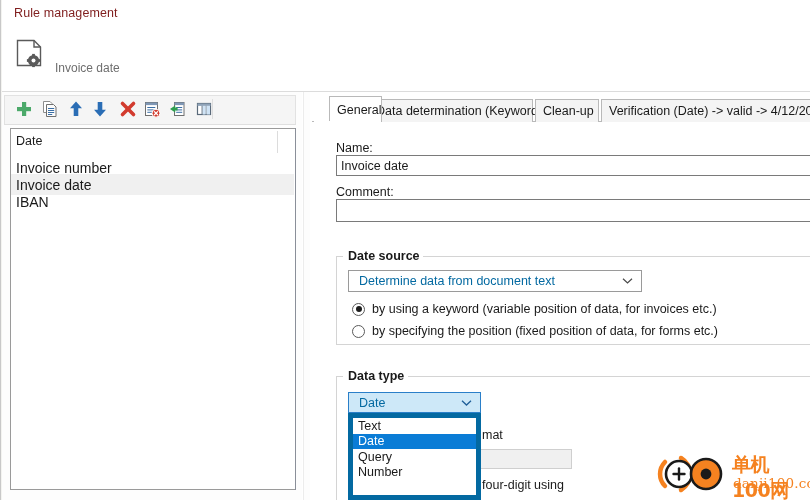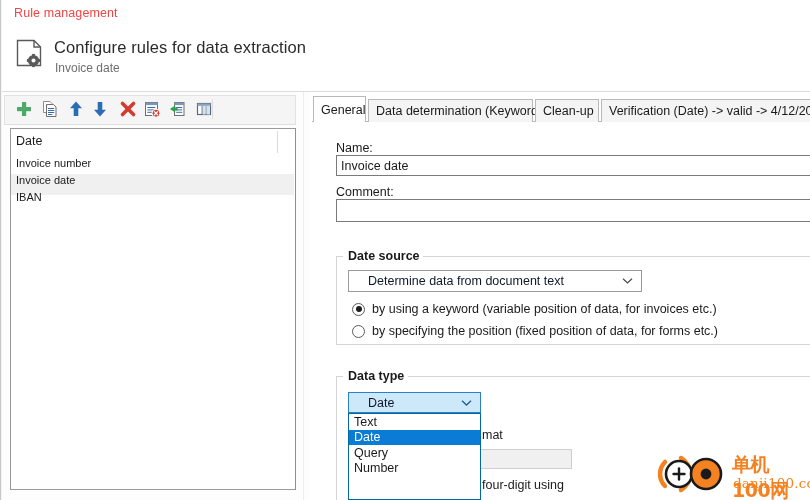--- a/index.html
+++ b/index.html
@@ -8,21 +8,21 @@
     background:#ffffff;
     font-family:"Liberation Sans","DejaVu Sans",sans-serif;
     font-size:12px;color:#1a1a1a;
     -webkit-font-smoothing:antialiased;
   }
   #root{position:relative;width:810px;height:500px;}
 
   
   .win-title{
     position:absolute;left:14px;top:6px;
-    font-size:12.5px;color:#ef4444;letter-spacing:.1px;
+    font-size:12.5px;color:#7f1d1d;letter-spacing:.1px;
   }
   .left-edge{position:absolute;left:0;top:0;width:1px;height:500px;background:#c8c8c8;}
   .left-edge2{position:absolute;left:1px;top:0;width:1px;height:500px;background:#f3f3f0;}
 
   
   .header{
     position:absolute;left:2px;top:28px;width:808px;height:62px;background:#ffffff;
   }
   .hdr-icon{position:absolute;left:14px;top:38px;width:34px;height:34px;}
   .hdr-title{
@@ -53,40 +53,40 @@
   }
   .grid-right-border{position:absolute;left:295px;top:128px;width:1px;height:362px;background:#8a8f99;}
   .grid-hdr{
     position:absolute;left:11px;top:129px;width:283px;height:26px;background:#ffffff;
   }
   .grid-hdr-label{position:absolute;left:16px;top:134px;font-size:12.5px;color:#1a1a1a;}
   .grid-hdr-div{position:absolute;left:277px;top:131px;width:1px;height:22px;background:#dcdcdc;}
 
   .row{
     position:absolute;left:11px;width:283px;height:21px;
-    display:flex;padding-left:5px;box-sizing:border-box;
-    font-size:11px;color:#1a1a1a;
+    display:flex;align-items:center;padding-left:5px;box-sizing:border-box;
+    font-size:14px;color:#1a1a1a;
   }
   .row.sel{background:#f0f0f0;}
 
   
   .splitter{position:absolute;left:303px;top:92px;width:7px;height:408px;background:#fdfdfd;}
   .splitter i{position:absolute;left:0;top:0;width:1px;height:408px;background:#ececec;}
 
   
   .tabstrip{position:absolute;left:312px;top:92px;width:498px;height:30px;}
   .tab{
     position:absolute;top:99px;height:23px;
     border:1px solid #b9b9b9;border-bottom:none;background:#f4f4f4;
     font-size:12.5px;color:#1a1a1a;
     display:flex;align-items:center;padding:0 7px;box-sizing:border-box;
     white-space:nowrap;
   }
   .tab.active{
-    top:96px;height:26px;background:#ffffff;border-color:#b9b9b9;z-index:5;
+    top:96px;height:26px;background:#ffffff;border-color:#b9b9b9;z-index:5;margin-left:16px;
   }
   .tab-underline{position:absolute;left:312px;top:121px;width:498px;height:1px;background:#b9b9b9;}
   .tab-underline-mask{position:absolute;top:121px;height:1px;background:#ffffff;z-index:6;}
 
   .tabpage{
     position:absolute;left:312px;top:122px;width:498px;height:378px;background:#ffffff;
   }
 
   .lbl{position:absolute;font-size:12.5px;color:#1a1a1a;}
   .txtbox{
@@ -102,39 +102,39 @@
   .group .gb-line-l{position:absolute;left:0;top:8px;width:1px;background:#d4d4d4;}
   .group .gb-line-b{position:absolute;left:0;bottom:0;height:1px;background:#d4d4d4;}
   .group > .gb-title{
     position:absolute;left:9px;top:1px;font-size:12.5px;font-weight:bold;color:#1a1a1a;
     background:#ffffff;padding:0 3px;
   }
 
   
   .combo{
     position:absolute;box-sizing:border-box;background:#ffffff;border:1px solid #9a9a9a;
-    font-size:12.5px;color:#0f172a;display:flex;align-items:center;padding-left:19px;
+    font-size:12.5px;color:#0369a1;display:flex;align-items:center;padding-left:10px;
   }
   .combo .chev{position:absolute;right:8px;top:50%;transform:translateY(-50%);}
   .combo.hl{background:#cde8f8;border:1px solid #2a7fc9;}
 
   
   .radio{position:absolute;display:flex;align-items:center;font-size:12.5px;color:#1a1a1a;}
   .radio .rd{
     width:13px;height:13px;border-radius:50%;border:1px solid #5a5a5a;background:#fff;
     margin-right:7px;position:relative;box-sizing:border-box;flex:none;
   }
   .radio.on .rd:after{
     content:"";position:absolute;left:2.5px;top:2.5px;width:6px;height:6px;
     border-radius:50%;background:#1d1d1d;
   }
 
   
   .popup{
-    position:absolute;background:#ffffff;border:1px solid #0369a1;box-sizing:border-box;
+    position:absolute;background:#ffffff;border:5px solid #0369a1;box-sizing:border-box;
     z-index:50;
   }
   .popup .opt{
     height:15.5px;display:flex;align-items:center;padding-left:5px;
     font-size:12.5px;color:#1a1a1a;white-space:nowrap;
   }
   .popup .opt.sel{background:#0a7cd6;color:#ffffff;}
 
   
   .behind{position:absolute;font-size:12.5px;color:#1a1a1a;white-space:nowrap;}
@@ -171,21 +171,20 @@
         <circle cx="5" cy="5" r="2" fill="#ffffff"></circle>
         <g fill="#5a5a5a">
           <rect x="3.6" y="-1.6" width="2.8" height="3.3"></rect>
           <rect x="3.6" y="8.3" width="2.8" height="3.3"></rect>
           <rect x="-1.6" y="3.6" width="3.3" height="2.8"></rect>
           <rect x="8.3" y="3.6" width="3.3" height="2.8"></rect>
         </g>
       </g>
     </svg>
   </div>
-  <div class="hdr-title">Configure rules for data extraction</div>
   <div class="hdr-sub">Invoice date</div>
   <div class="hdr-rule"></div>
 
   <div class="left-pane"></div>
 
   <div class="toolbar"></div>
 
   <div class="tb-btn" style="left:12px;">
     <svg width="18" height="18" viewBox="0 0 18 18">
       <rect x="7" y="2" width="4.2" height="14" fill="#4ca96a"></rect>

